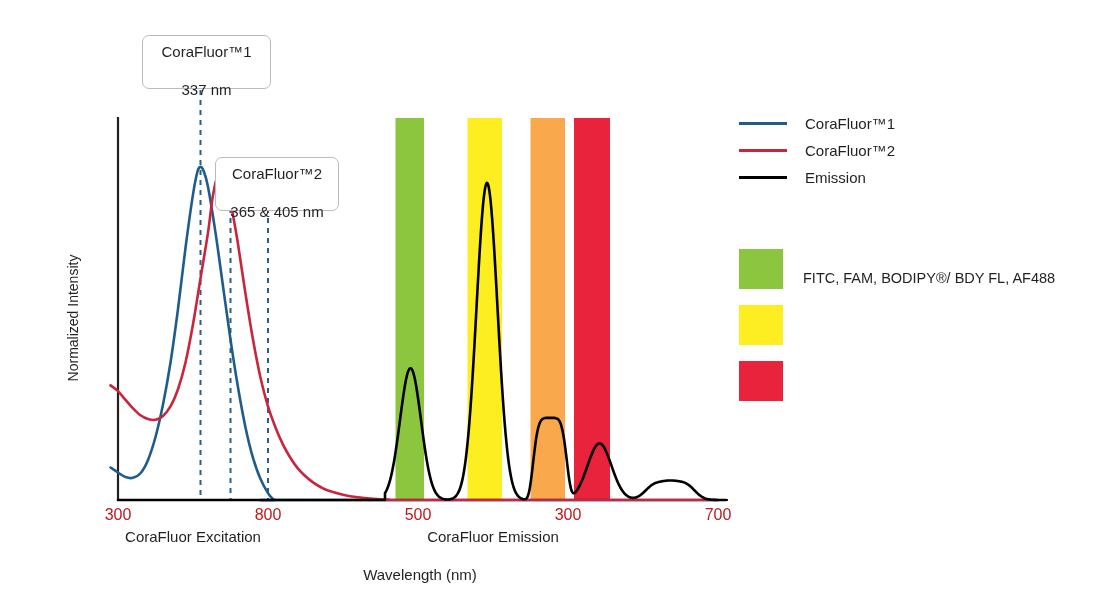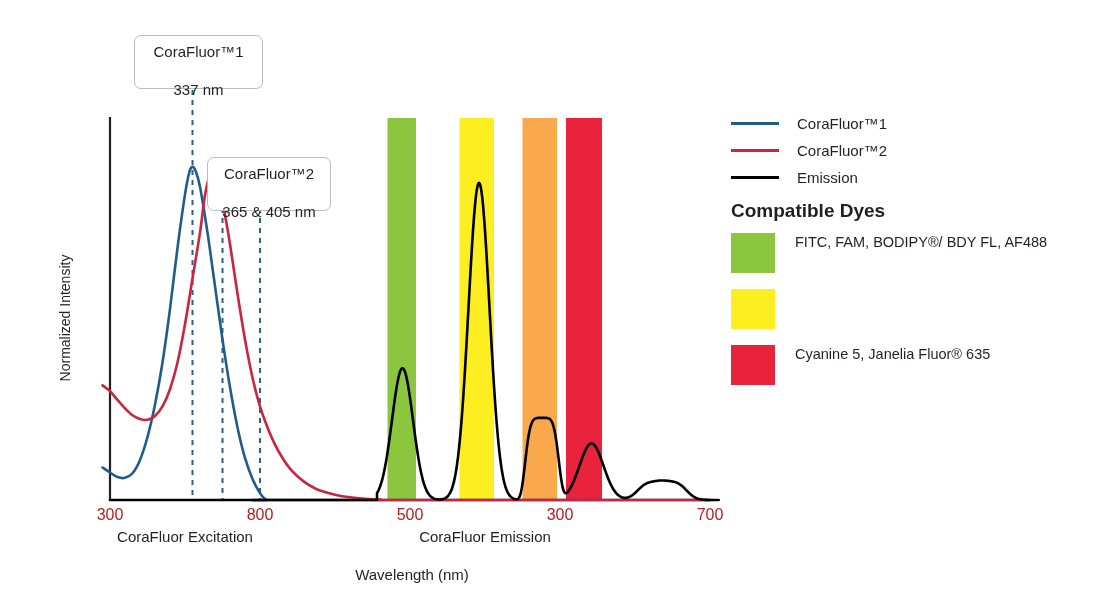--- a/index.html
+++ b/index.html
@@ -10,21 +10,21 @@
   body {
     width: 1110px;
     height: 612px;
     position: relative;
     overflow: hidden;
     font-family: "Liberation Sans", sans-serif;
     color: #231f20;
   }
   #figure {
     position: absolute;
-    left: 0;
+    left: 8px;
     top: 0;
     width: 939px;
     height: 612px;
   }
   .plot-svg {
     position: absolute;
     left: 0;
     top: 0;
   }
   
@@ -123,21 +123,21 @@
     color: #231f20;
   }
   #dyes-list {
     position: absolute;
     left: 731px;
     top: 233px;
     width: 360px;
   }
   .dye-row {
     display: flex;
-    align-items: flex-start;
+    align-items: flex-end;
     height: 56px;
     margin-bottom: 0px;
   }
   .dye-swatch {
     width: 44px;
     height: 40px;
     flex: 0 0 44px;
     margin-right: 20px;
   }
   .dye-label {
@@ -195,32 +195,28 @@
     <div class="legend-row">
       <span class="legend-swatch-line" id="lg-sw-1" style="background: rgb(201, 37, 60);"></span>
       <span class="legend-label">CoraFluor™2</span>
     </div>
     <div class="legend-row">
       <span class="legend-swatch-line" id="lg-sw-2" style="background: rgb(0, 0, 0);"></span>
       <span class="legend-label">Emission</span>
     </div>
   </div>
 
-  <div id="dyes-heading">Compatible Dyes</div>
   <div id="dyes-list">
       <div class="dye-row">
         <span class="dye-swatch" style="background: rgb(140, 198, 62);"></span>
         <span class="dye-label">
           <div>FITC, FAM, BODIPY®/ BDY FL, AF488</div>
         </span>
       </div>
       <div class="dye-row">
         <span class="dye-swatch" style="background: rgb(252, 238, 33);"></span>
       </div>
       <div class="dye-row">
         <span class="dye-swatch" style="background: rgb(232, 35, 59);"></span>
-        <span class="dye-label">
-          <div>Cyanine 5, Janelia Fluor® 635</div>
-        </span>
       </div>
     </div>
 
 </div>
 
 </body></html>

